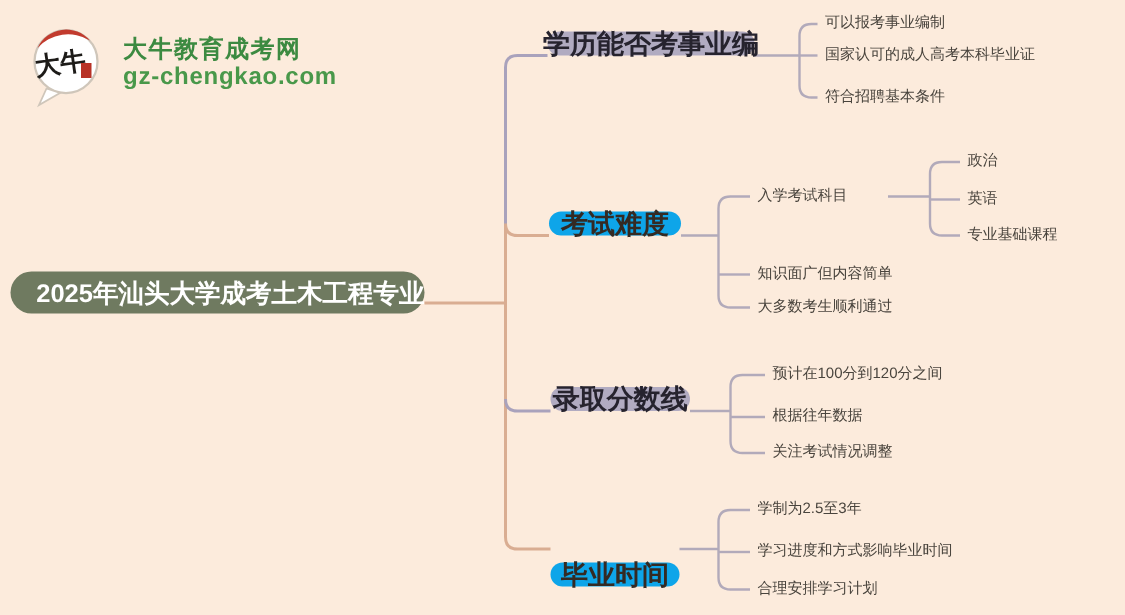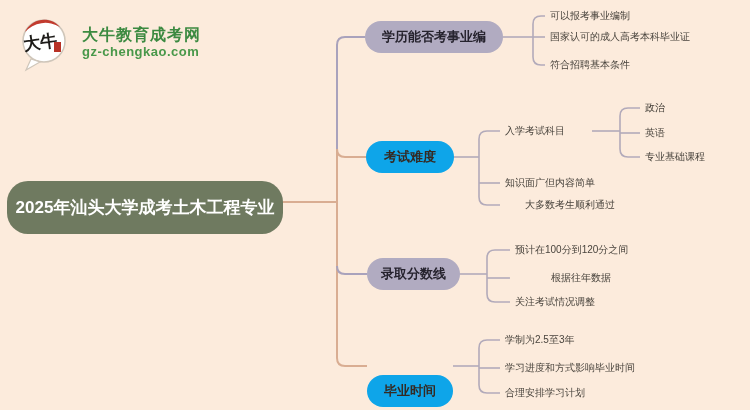--- a/index.html
+++ b/index.html
@@ -6,32 +6,32 @@
   body{
     width:750px;height:410px;position:relative;overflow:hidden;
     background:#fcebdc;
     font-family:"Liberation Sans","DejaVu Sans",sans-serif;
   }
   .abs{position:absolute;}
   
   .logo{left:16px;top:14px;display:flex;align-items:center;gap:10px;}
   .logo-text{display:flex;flex-direction:column;line-height:1.15;}
   .logo-brand{font-size:16px;font-weight:bold;color:#3c8a41;letter-spacing:1px;}
-  .logo-domain{font-size:13px;font-weight:bold;color:#49984a;letter-spacing:.5px;}
+  .logo-domain{font-size:16px;font-weight:bold;color:#49984a;letter-spacing:.5px;}
   
   .pill{
     display:flex;align-items:center;justify-content:center;
     border-radius:20px;font-weight:bold;white-space:nowrap;
     box-sizing:border-box;
   }
   .root-pill{
-    left:7px;top:181px;width:276px;height:53px;
-    background:#6f7a60;color:#ffffff;font-size:17px;border-radius:21px;
+    left:7px;top:181px;width:276px;height:28px;
+    background:#6f7a60;color:#ffffff;font-size:17px;border-radius:21px;justify-content:flex-end;
   }
-  .b-pill{height:32px;font-size:13px;color:#26232e;border-radius:16px;}
+  .b-pill{height:16px;font-size:18px;color:#26232e;border-radius:16px;}
   .pill-purple{background:#b1abc1;}
   .pill-tan{background:#0ea5e9;color:#342a23;}
   .leaf{
     font-size:10px;color:#49443d;white-space:nowrap;
     transform:translateY(-50%);line-height:1.2;
   }
   svg.links{left:0;top:0;pointer-events:none;}
 </style>
 </head>
 <body>
@@ -100,21 +100,21 @@
 
 <div class="abs leaf" style="left:550px;top:16px;">可以报考事业编制</div>
 <div class="abs leaf" style="left:550px;top:37px;">国家认可的成人高考本科毕业证</div>
 <div class="abs leaf" style="left:550px;top:65px;">符合招聘基本条件</div>
 
 <div class="abs leaf" style="left:505px;top:131px;">入学考试科目</div>
 <div class="abs leaf" style="left:645px;top:108px;">政治</div>
 <div class="abs leaf" style="left:645px;top:133px;">英语</div>
 <div class="abs leaf" style="left:645px;top:157px;">专业基础课程</div>
 <div class="abs leaf" style="left:505px;top:183px;">知识面广但内容简单</div>
-<div class="abs leaf" style="left:505px;top:205px;margin-left:20px;">大多数考生顺利通过</div>
+<div class="abs leaf" style="left:505px;top:205px;">大多数考生顺利通过</div>
 
 <div class="abs leaf" style="left:515px;top:250px;">预计在100分到120分之间</div>
-<div class="abs leaf" style="left:515px;top:278px;margin-left:36px;">根据往年数据</div>
+<div class="abs leaf" style="left:515px;top:278px;">根据往年数据</div>
 <div class="abs leaf" style="left:515px;top:302px;">关注考试情况调整</div>
 
 <div class="abs leaf" style="left:505px;top:340px;">学制为2.5至3年</div>
 <div class="abs leaf" style="left:505px;top:368px;">学习进度和方式影响毕业时间</div>
 <div class="abs leaf" style="left:505px;top:393px;text-align:right;">合理安排学习计划</div>
 
 </body></html>

